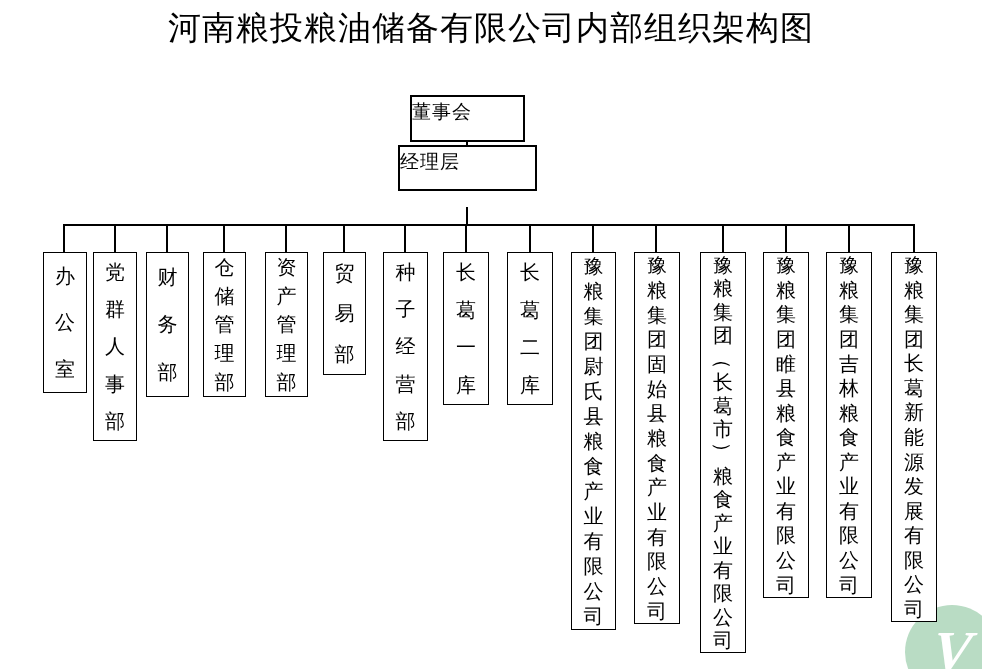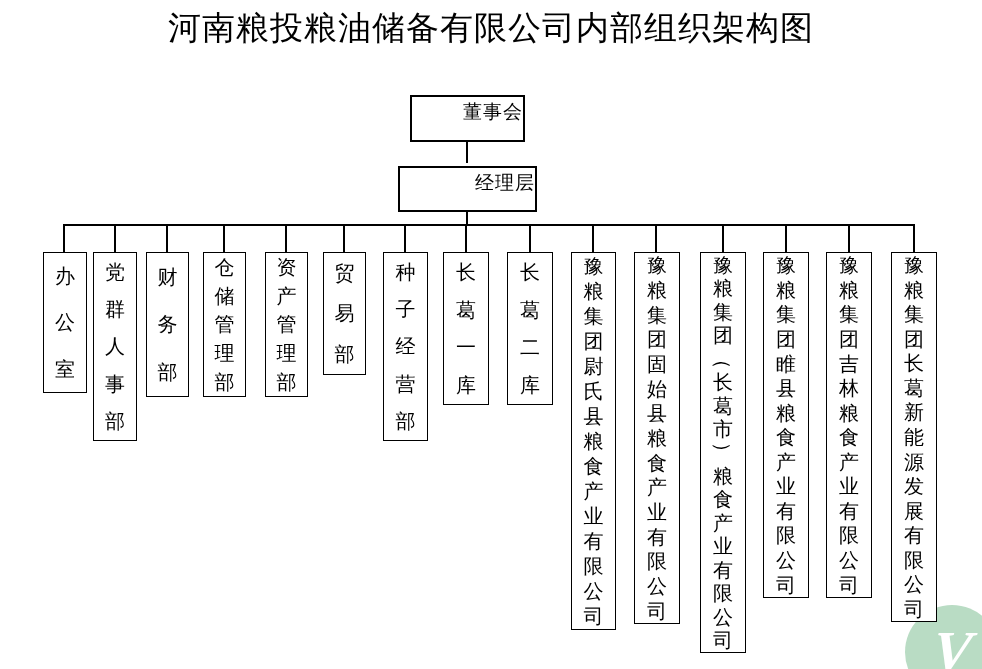--- a/index.html
+++ b/index.html
@@ -27,30 +27,30 @@
     letter-spacing: 1px;
     font-family: "Liberation Serif", serif;
     z-index: 2;
   }
   .hbox {
     position: absolute;
     box-sizing: border-box;
     border: 2px solid #000000;
     background: #ffffff;
     display: flex;
-    justify-content: flex-end;
+    justify-content: flex-start;
     align-items: flex-start;
     padding-top: 5px;
     font-size: 19px;
     letter-spacing: 1px;
     line-height: 1.1;
     z-index: 2;
   }
   #node-board  { left: 410px; top: 95px;  width: 115px; height: 47px; }
-  #node-mgmt   { left: 398px; top: 166px; width: 139px; height: 46px; }
+  #node-mgmt   { left: 398px; top: 145px; width: 139px; height: 46px; }
   .line {
     position: absolute;
     background: #000000;
     z-index: 1;
   }
   .vline { width: 2px; }
   .hline { height: 2px; }
   .vbox {
     position: absolute;
     top: 252px;

